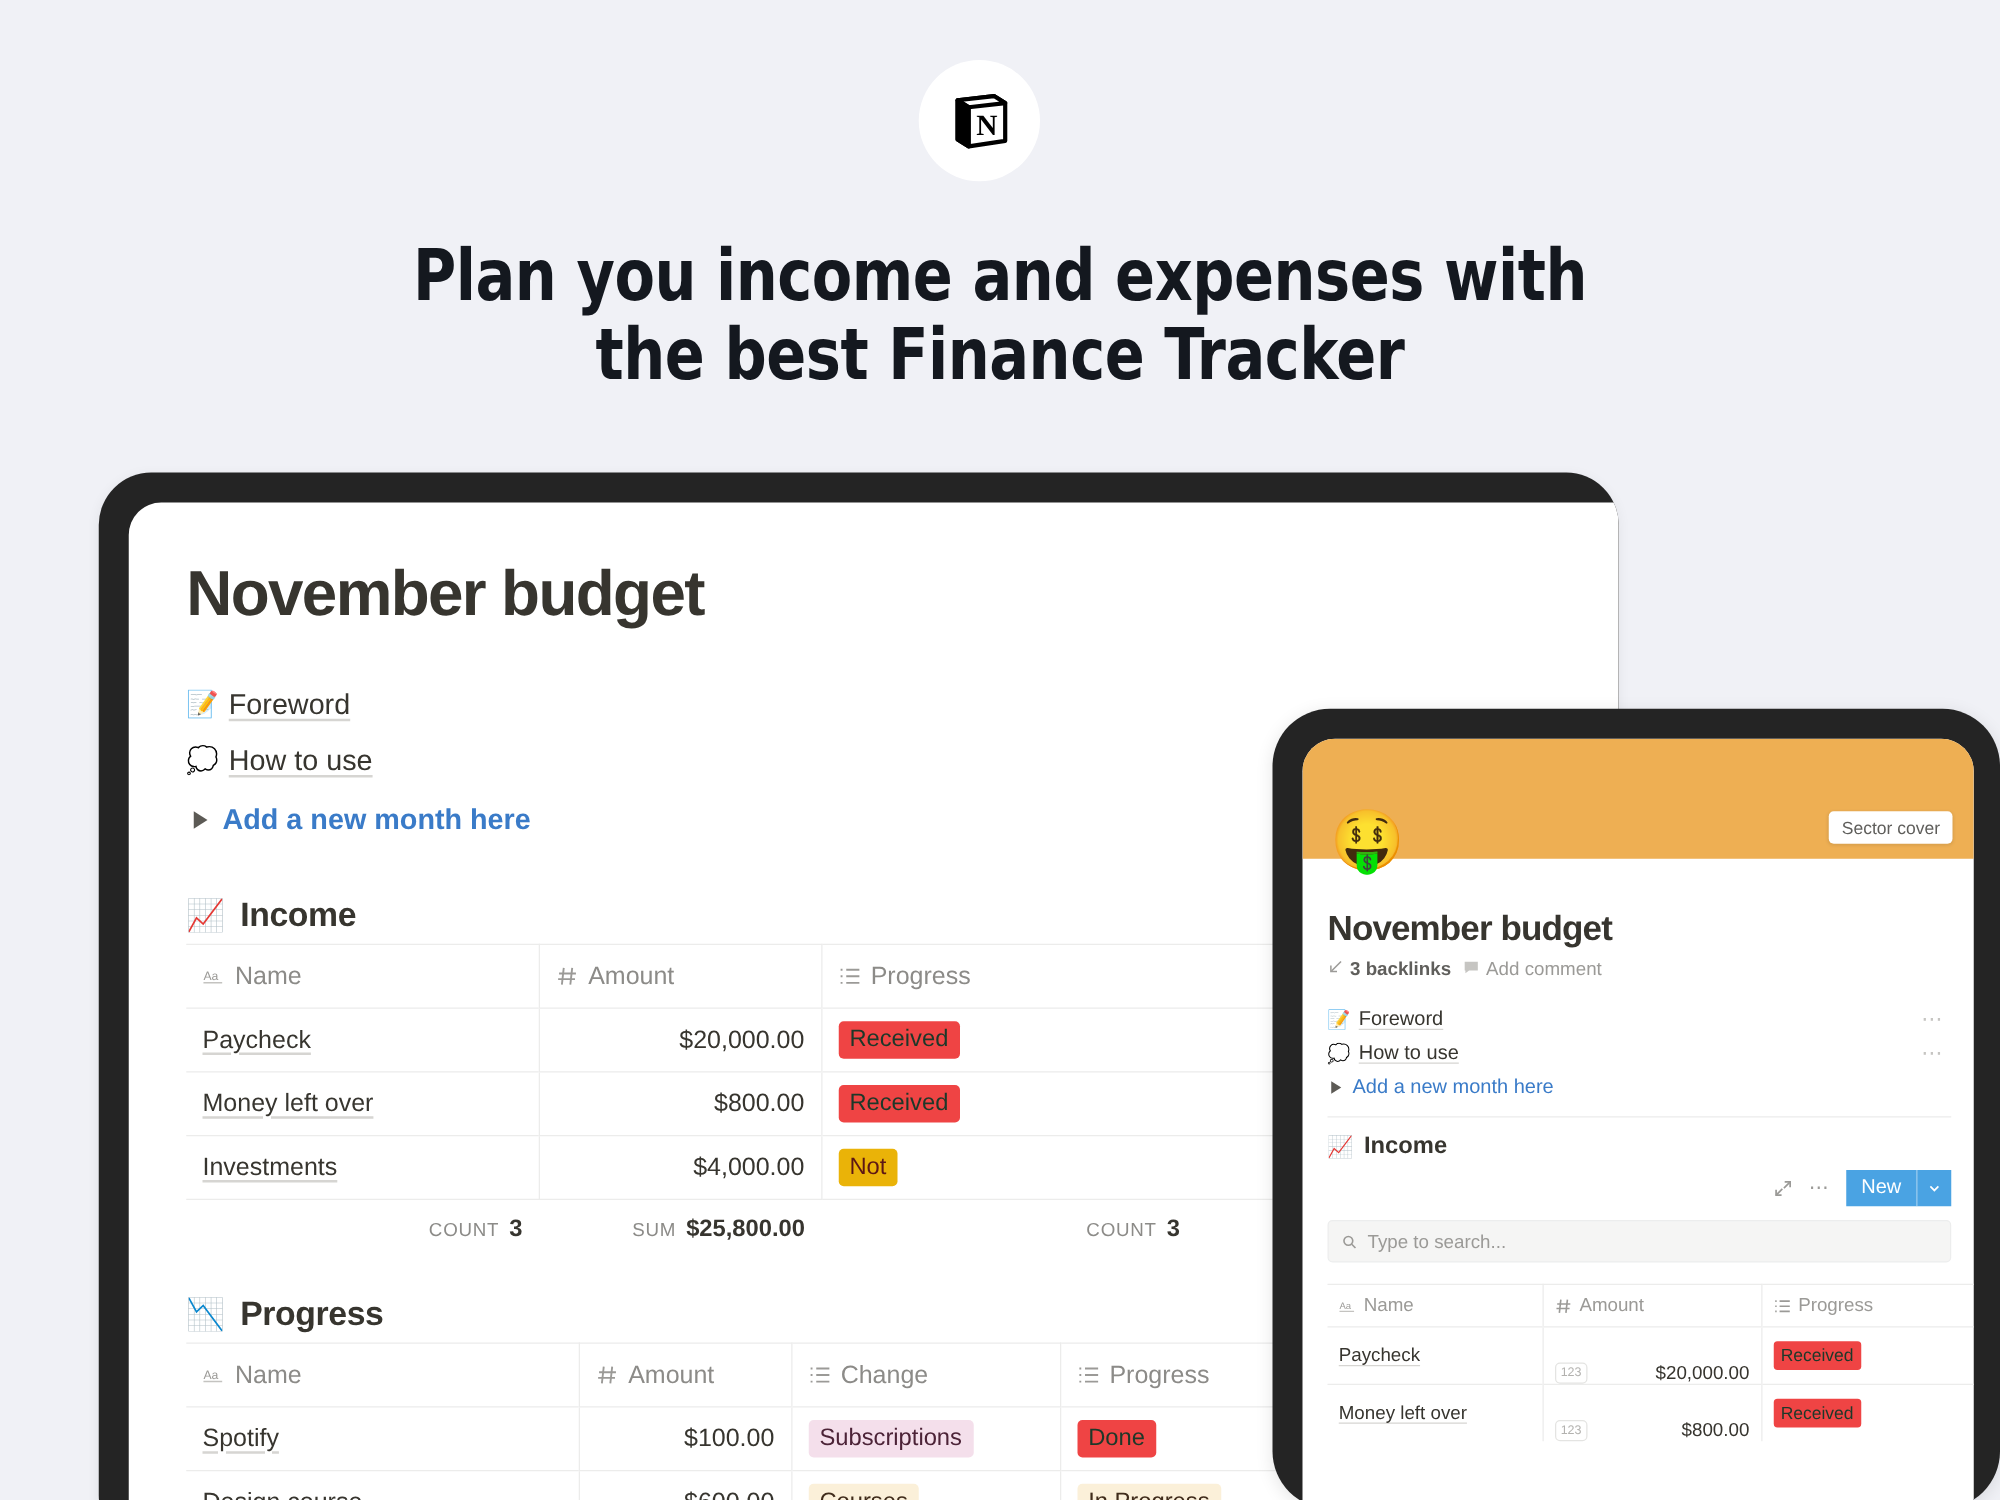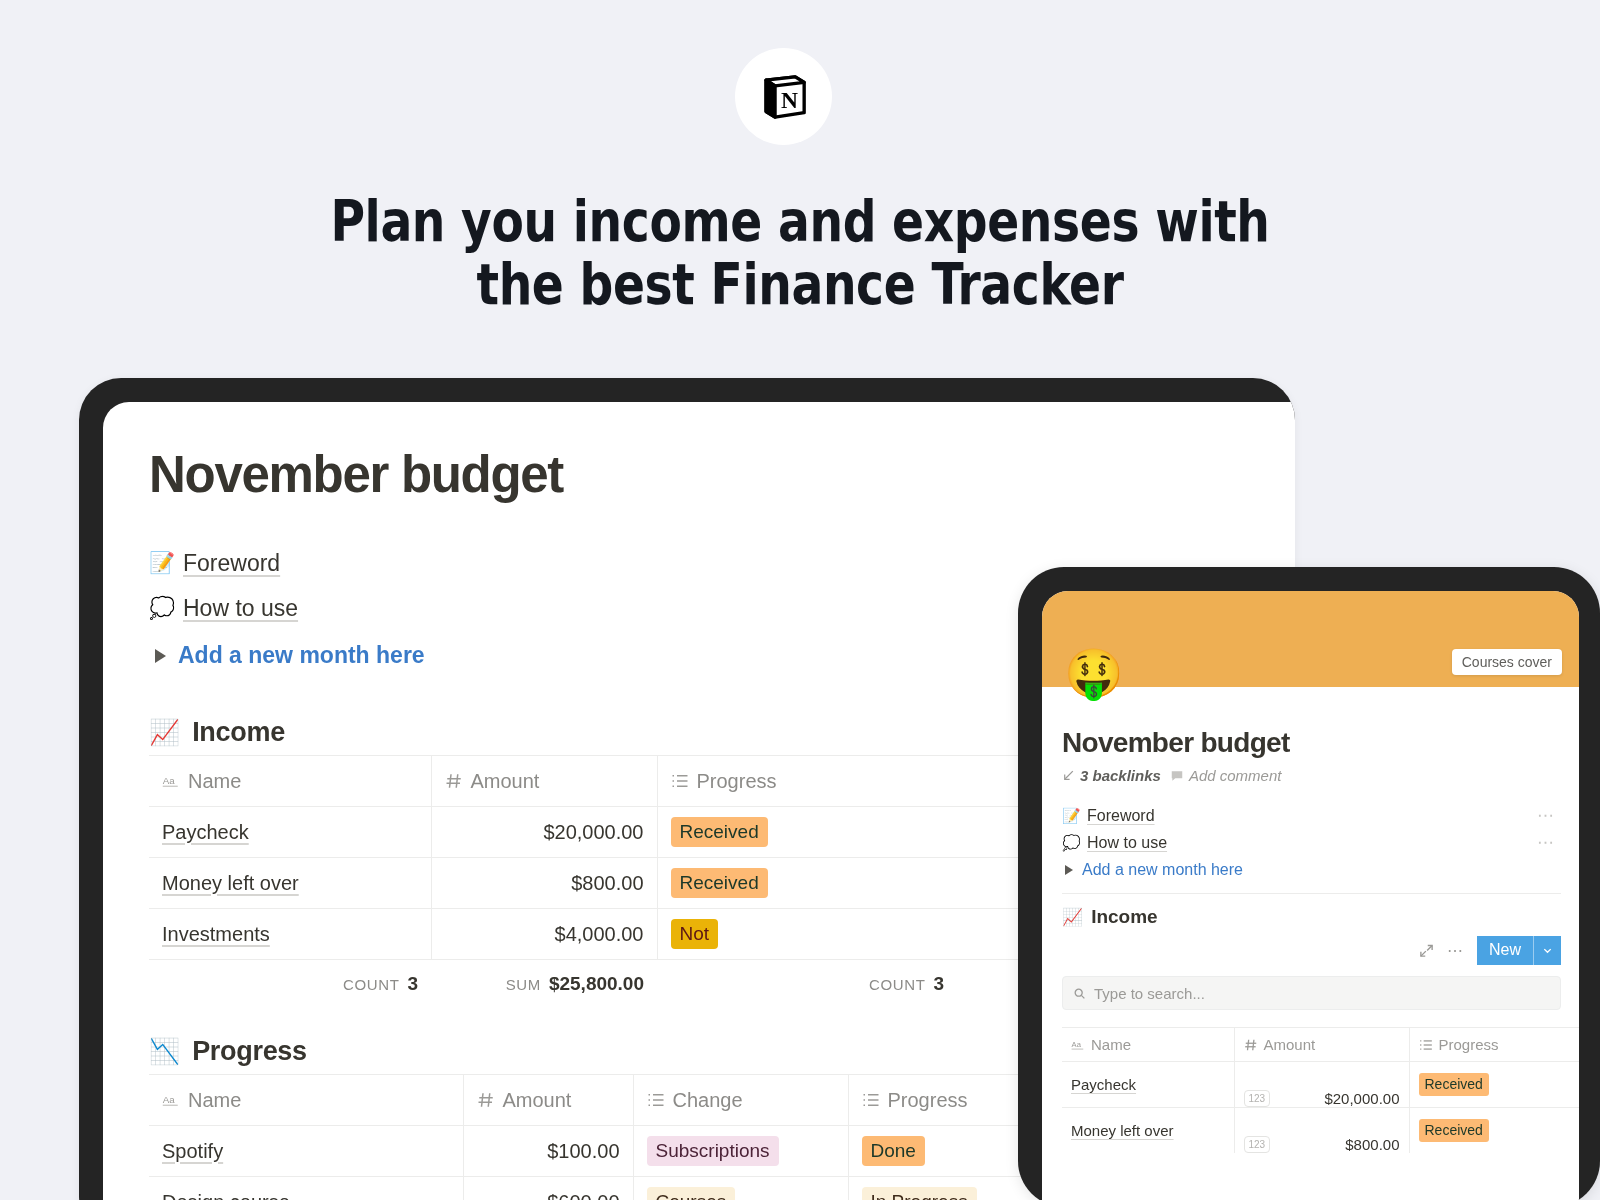--- a/index.html
+++ b/index.html
@@ -98,21 +98,21 @@
   .col-icon{ width:18px; height:18px; flex:0 0 18px; }
   .cell-name{
     text-decoration:underline; text-decoration-color:#d6d5d2;
     text-underline-offset:4px; text-decoration-thickness:1.5px;
   }
   .num{ text-align:right !important; }
   .badge{
     display:inline-block; padding:3px 9px; border-radius:4px;
     font-size:19px; line-height:24px; white-space:nowrap;
   }
-  .b-green{ background:#fdba74; color:#1c3829; }
+  .b-green{ background:#ef4444; color:#1c3829; }
   .b-red{ background:#eab308; color:#5d1715; }
   .b-yellow{ background:#fbf0d9; color:#402c1b; }
   .b-pink{ background:#f4dfeb; color:#4c2337; }
 
   .rollup{
     display:flex; width:1146px; margin-top:2px; height:44px; align-items:center;
     font-size:19px; color:#8c8b88;
   }
   .rollup .cellw{ padding:0 13px; display:flex; align-items:center; justify-content:flex-end; gap:8px;}
   .rollup b{ color:#37352f; font-weight:700; }
@@ -140,21 +140,21 @@
     box-shadow:0 1px 3px rgba(15,15,15,.12);
     white-space:nowrap;
   }
   .p-emoji{
     position:absolute; left:22px; top:58px; font-size:48px; line-height:1;
     font-family:"DejaVu Sans", sans-serif;
   }
   .p-body{ padding:40px 18px 0 20px; }
   .p-title{ font-size:28px; font-weight:700; color:#37352f; letter-spacing:-.7px; }
   .p-meta{ display:flex; align-items:center; gap:9px; margin-top:8px; font-size:15px; color:#9b9a97; }
-  .p-meta .mi{ display:flex; align-items:center; gap:5px;font-style:italic; }
+  .p-meta .mi{ display:flex; gap:5px; }
   .p-meta b{ color:#5f5e5b; font-weight:700; }
   .p-links{ margin-top:23px; }
   .p-link-row{ display:flex; align-items:center; gap:8px; margin-bottom:9px; }
   .p-link-emoji{ font-size:15px; width:17px; text-align:center; font-family:"DejaVu Sans", sans-serif;}
   .p-link-text{ font-size:16px; color:#37352f; text-decoration:underline;
     text-decoration-color:#d6d5d2; text-underline-offset:3px; text-decoration-thickness:1.2px; }
   .p-row-dots{ margin-left:auto; color:#c6c5c2; font-size:17px; line-height:8px; letter-spacing:1px; padding-right:6px;}
   .p-toggle{ display:flex; align-items:center; gap:9px; margin-top:4px; }
   .p-tri{ width:0;height:0;border-left:8px solid #5c5a55;border-top:5px solid transparent;border-bottom:5px solid transparent;margin-left:3px;}
   .p-toggle-text{ font-size:16px; color:#3a7bc8; }
@@ -410,21 +410,21 @@
           </table>
 
       </div>
     </div>
   </div>
 
   <div class="phone">
     <div class="phone-screen">
 
       <div class="cover">
-        <div class="change-cover">Courses cover</div>
+        <div class="change-cover">Sector cover</div>
       </div>
       <div class="p-emoji">🤑</div>
 
       <div class="p-body">
         <div class="p-title">November budget</div>
 
         <div class="p-meta">
           <span class="mi">
             <svg width="13" height="13" viewBox="0 0 24 24" fill="none" stroke="#9b9a97" stroke-width="2.2">
               <line x1="20" y1="4" x2="6" y2="18"></line>

